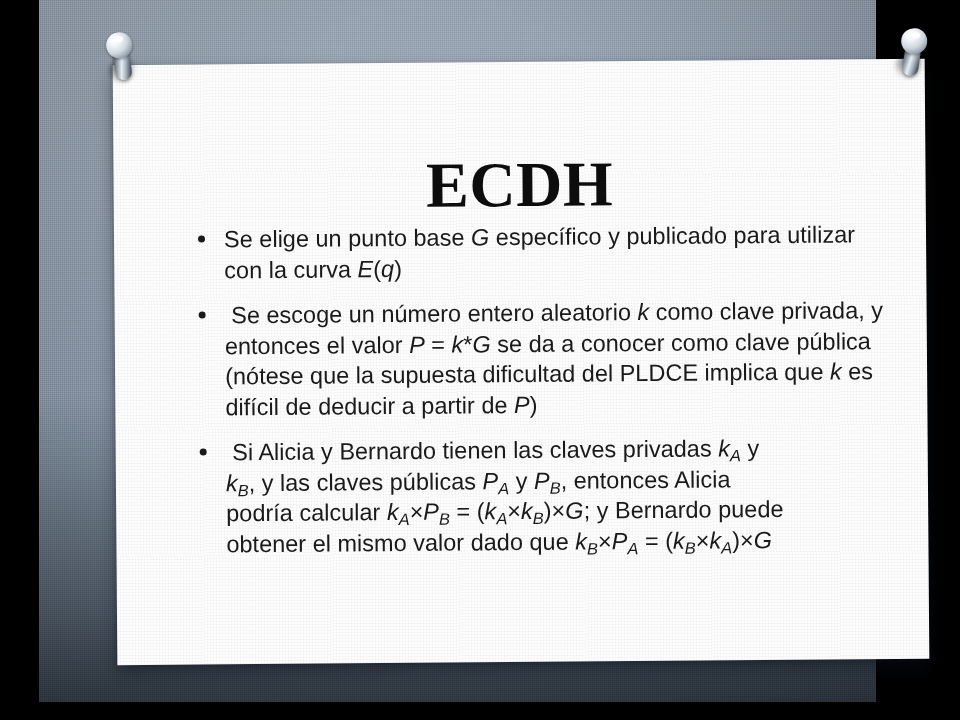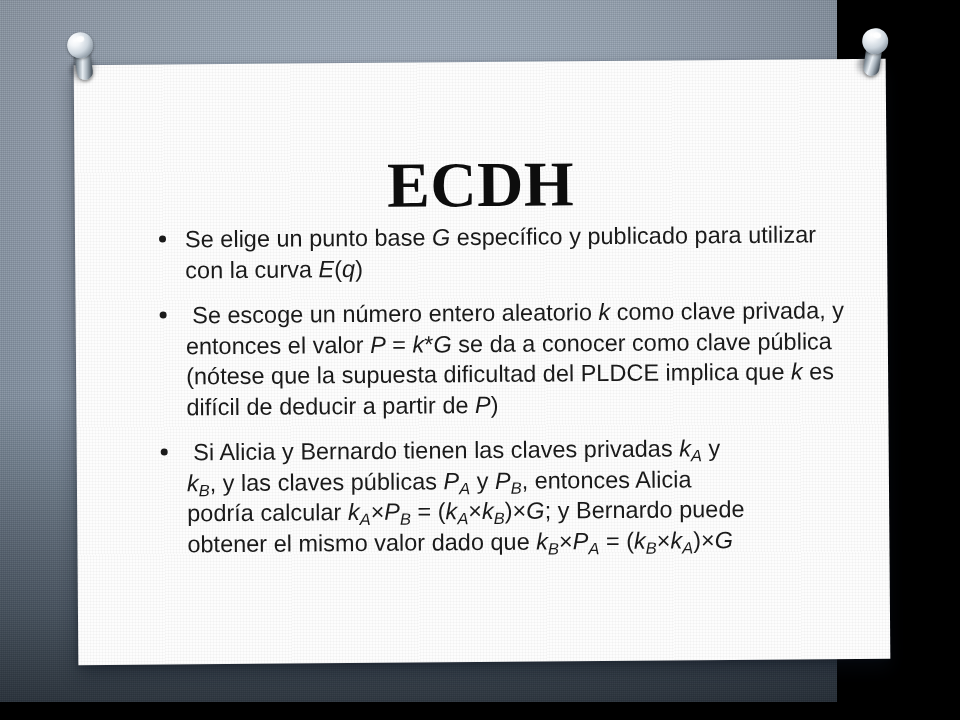--- a/index.html
+++ b/index.html
@@ -12,20 +12,21 @@
   }
 
   #slide-root {
     position: relative;
     width: 837px;
     height: 720px;
     background:
       radial-gradient(ellipse at 50% 42%, rgba(255,255,255,0.30) 0%, rgba(255,255,255,0.05) 45%, rgba(0,0,0,0.18) 100%),
       linear-gradient(170deg, #9aa7b6 0%, #8e9cad 30%, #8494a6 55%, #6f8090 80%, #5e6e7d 100%);
     font-family: "Liberation Sans", sans-serif;
+    margin-left: 39px;
   }
 
   
   #bg-texture {
     position: absolute;
     inset: 0;
     background-image:
       repeating-linear-gradient(0deg, rgba(255,255,255,0.055) 0px, rgba(255,255,255,0.055) 1px, rgba(0,0,0,0.045) 1px, rgba(0,0,0,0.045) 2px),
       repeating-linear-gradient(90deg, rgba(255,255,255,0.05) 0px, rgba(255,255,255,0.05) 1px, rgba(0,0,0,0.04) 1px, rgba(0,0,0,0.04) 2px);
     pointer-events: none;

